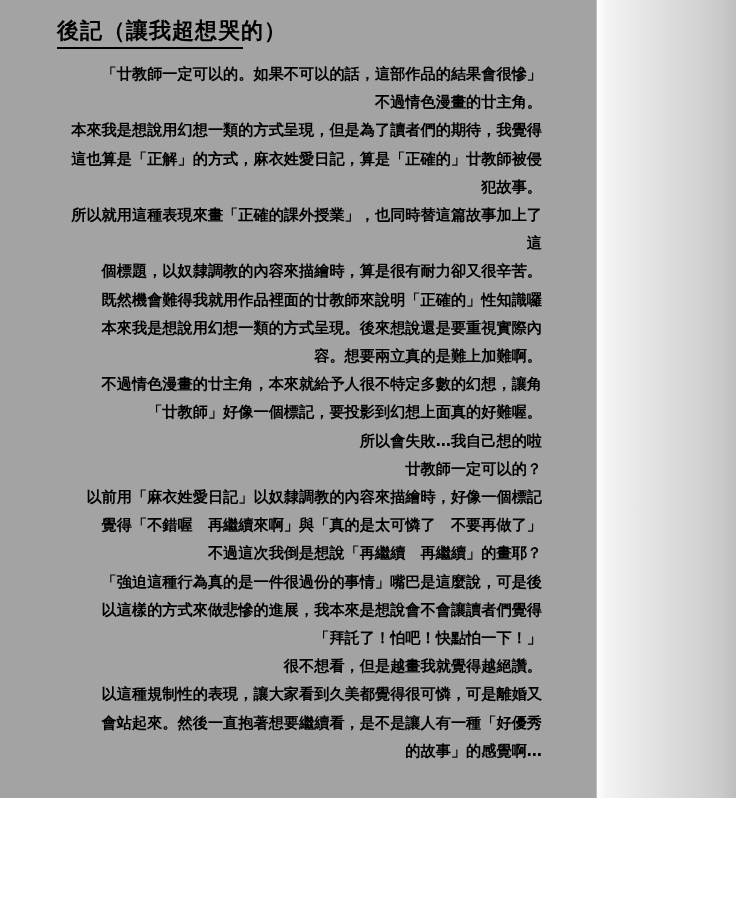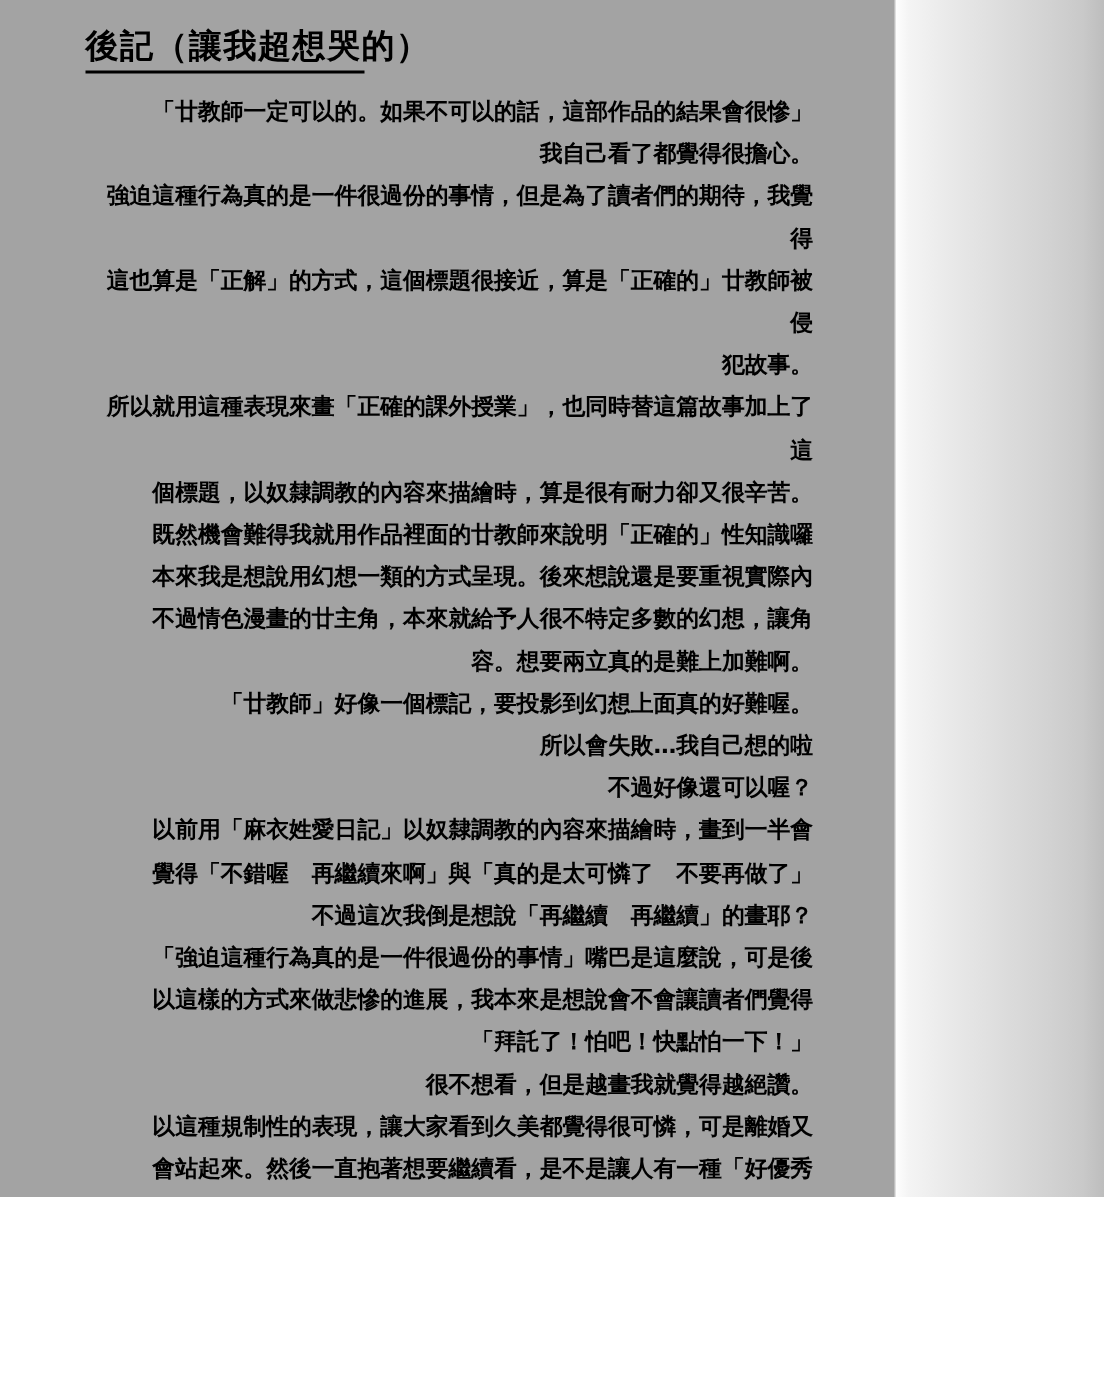--- a/index.html
+++ b/index.html
@@ -97,34 +97,34 @@
   <div id="page-edge"></div>
   <div id="page-edge-line"></div>
 
   <div id="content">
 
     <div id="title">後記（讓我超想哭的）</div>
     <div id="title-underline"></div>
 
     <div id="body-text">
       <p>「廿教師一定可以的。如果不可以的話，這部作品的結果會很慘」</p>
-      <p>我自己看了都覺得很擔心。</p>
-      <p>強迫這種行為真的是一件很過份的事情，但是為了讀者們的期待，我覺得</p>
-      <p>這也算是「正解」的方式，這個標題很接近，算是「正確的」廿教師被侵</p>
+      <p>不過情色漫畫的廿主角。</p>
+      <p>本來我是想說用幻想一類的方式呈現，但是為了讀者們的期待，我覺得</p>
+      <p>這也算是「正解」的方式，麻衣姓愛日記，算是「正確的」廿教師被侵</p>
       <p>犯故事。</p>
       <p>所以就用這種表現來畫「正確的課外授業」，也同時替這篇故事加上了這</p>
       <p>個標題，以奴隸調教的內容來描繪時，算是很有耐力卻又很辛苦。</p>
       <p>既然機會難得我就用作品裡面的廿教師來說明「正確的」性知識囉</p>
       <p>本來我是想說用幻想一類的方式呈現。後來想說還是要重視實際內</p>
+      <p>容。想要兩立真的是難上加難啊。</p>
       <p>不過情色漫畫的廿主角，本來就給予人很不特定多數的幻想，讓角</p>
-      <p>容。想要兩立真的是難上加難啊。</p>
       <p>「廿教師」好像一個標記，要投影到幻想上面真的好難喔。</p>
       <p>所以會失敗…我自己想的啦</p>
-      <p>不過好像還可以喔？</p>
-      <p>以前用「麻衣姓愛日記」以奴隸調教的內容來描繪時，畫到一半會</p>
+      <p>廿教師一定可以的？</p>
+      <p>以前用「麻衣姓愛日記」以奴隸調教的內容來描繪時，好像一個標記</p>
       <p>覺得「不錯喔　再繼續來啊」與「真的是太可憐了　不要再做了」</p>
       <p>不過這次我倒是想說「再繼續　再繼續」的畫耶？</p>
       <p>「強迫這種行為真的是一件很過份的事情」嘴巴是這麼說，可是後</p>
       <p>以這樣的方式來做悲慘的進展，我本來是想說會不會讓讀者們覺得</p>
       <p>「拜託了！怕吧！快點怕一下！」</p>
       <p>很不想看，但是越畫我就覺得越絕讚。</p>
       <p>以這種規制性的表現，讓大家看到久美都覺得很可憐，可是離婚又</p>
       <p>會站起來。然後一直抱著想要繼續看，是不是讓人有一種「好優秀</p>
       <p>的故事」的感覺啊…</p>
 

